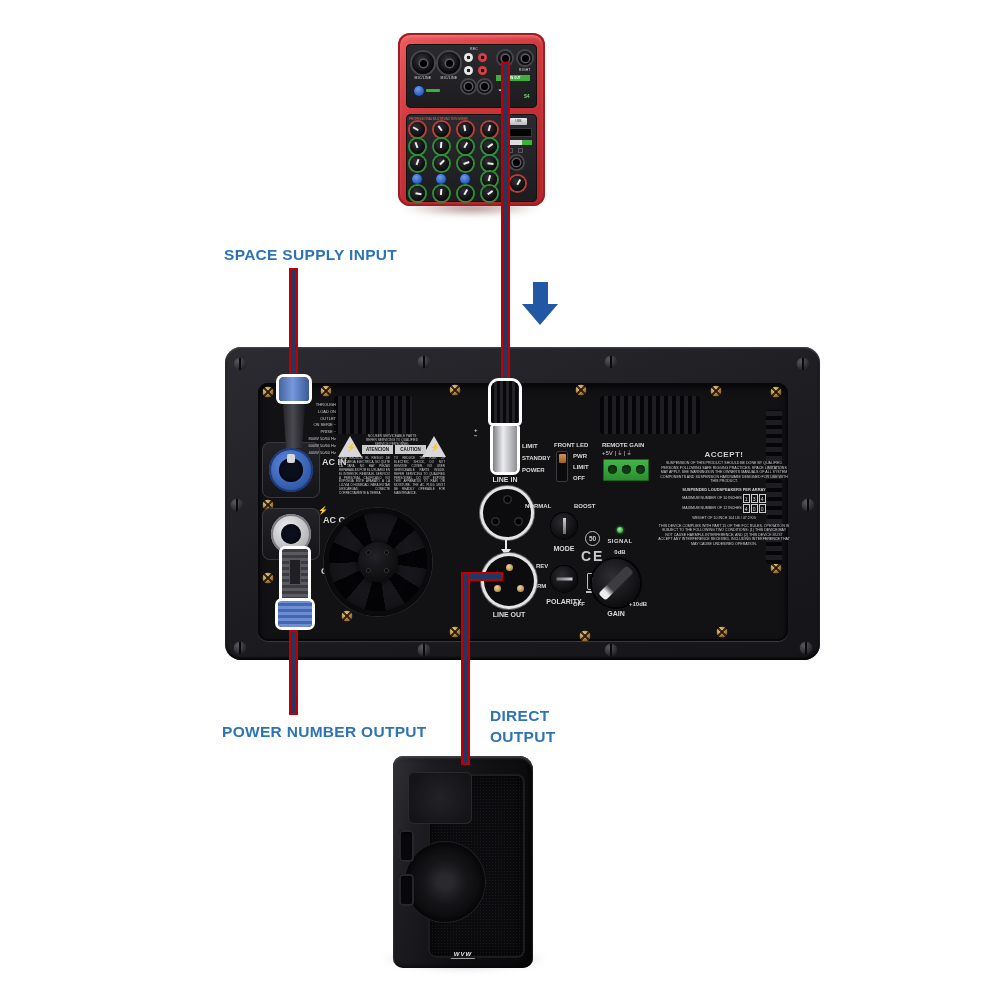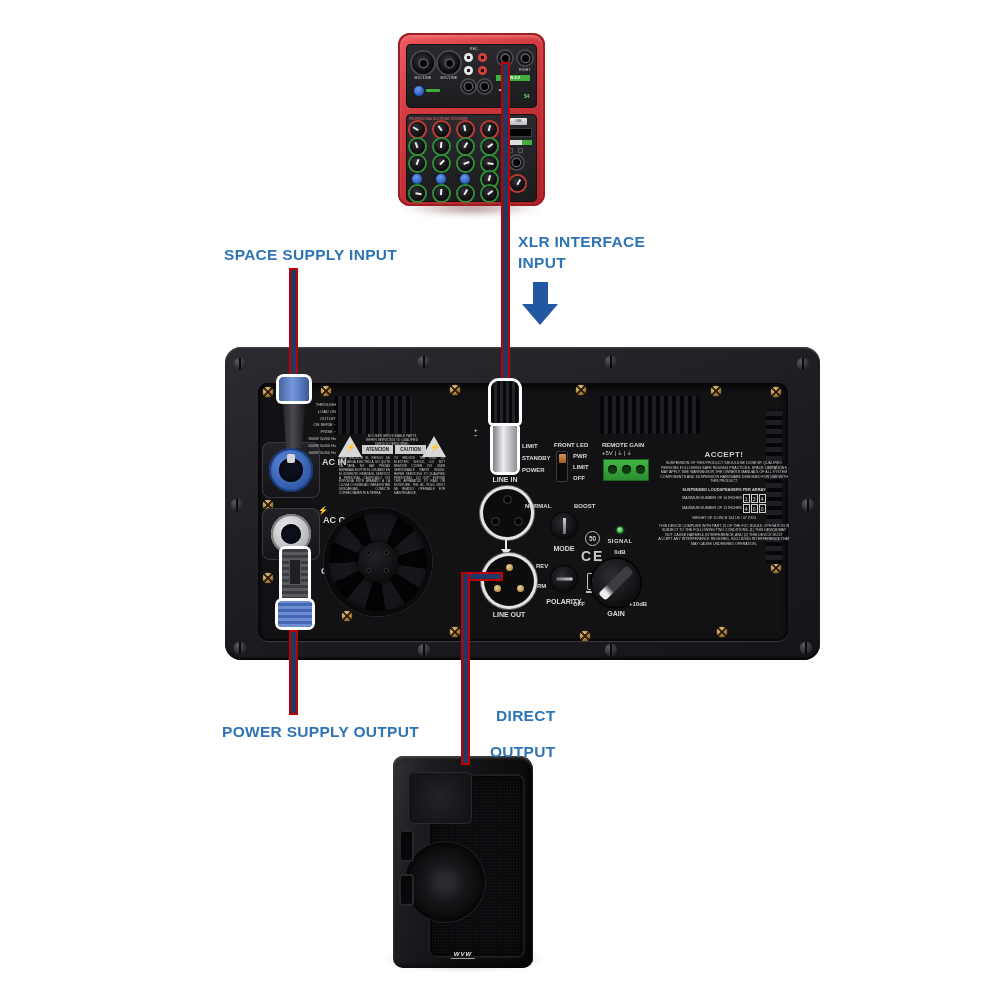--- a/index.html
+++ b/index.html
@@ -453,25 +453,21 @@
     </div>
   </div>
 
   <div class="vline" style="left:289px;top:268px;width:9px;height:116px;"></div>
   <div class="vline" style="left:501px;top:62px;width:9px;height:319px;"></div>
   <div class="vline" style="left:289px;top:630px;width:9px;height:85px;"></div>
   <div class="vline" style="left:465px;top:572px;width:38px;height:9px;border-left:none;"></div>
   <div class="vline" style="left:461px;top:572px;width:9px;height:193px;"></div>
 
   <div class="anno" style="left:224px;top:246px;">SPACE SUPPLY INPUT</div>
-  <div class="anno" style="left:518px;top:233px;">
-    <span style="display:block;">XLR INTERFACE</span>
-    <span style="display:block;margin-top:3px;">INPUT</span>
-  </div>
   <div class="arrow-shaft"></div>
   <div class="arrow-head"></div>
-  <div class="anno" style="left:222px;top:723px;">POWER SUPPLY OUTPUT</div>
+  <div class="anno" style="left:222px;top:723px;">POWER NUMBER OUTPUT</div>
   <div class="anno" style="left:490px;top:707px;">
-    <span style="display:block;text-align:right;">DIRECT</span>
-    <span style="display:block;margin-top:18px;">OUTPUT</span>
+    <span style="display:block;">DIRECT</span>
+    <span style="display:block;margin-top:3px;">OUTPUT</span>
   </div>
 
 </div>
 
 </body></html>

